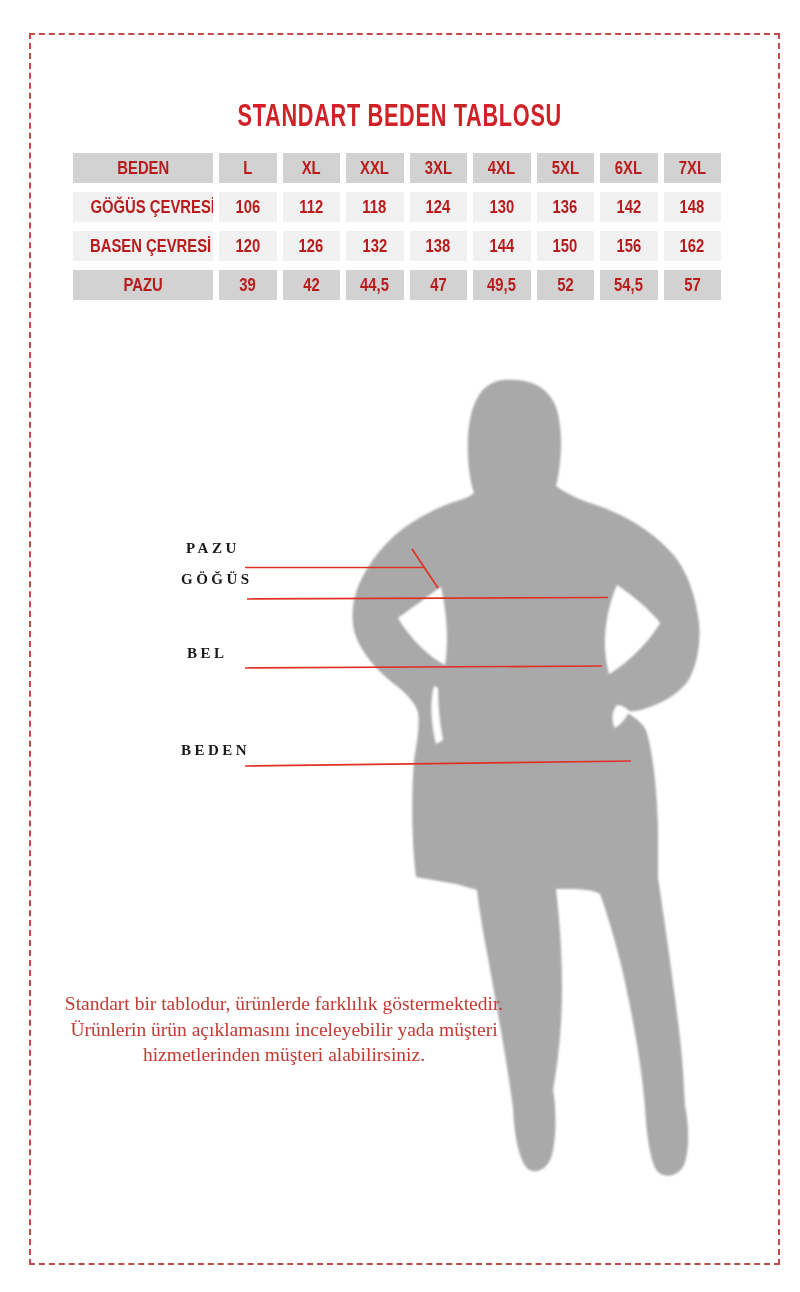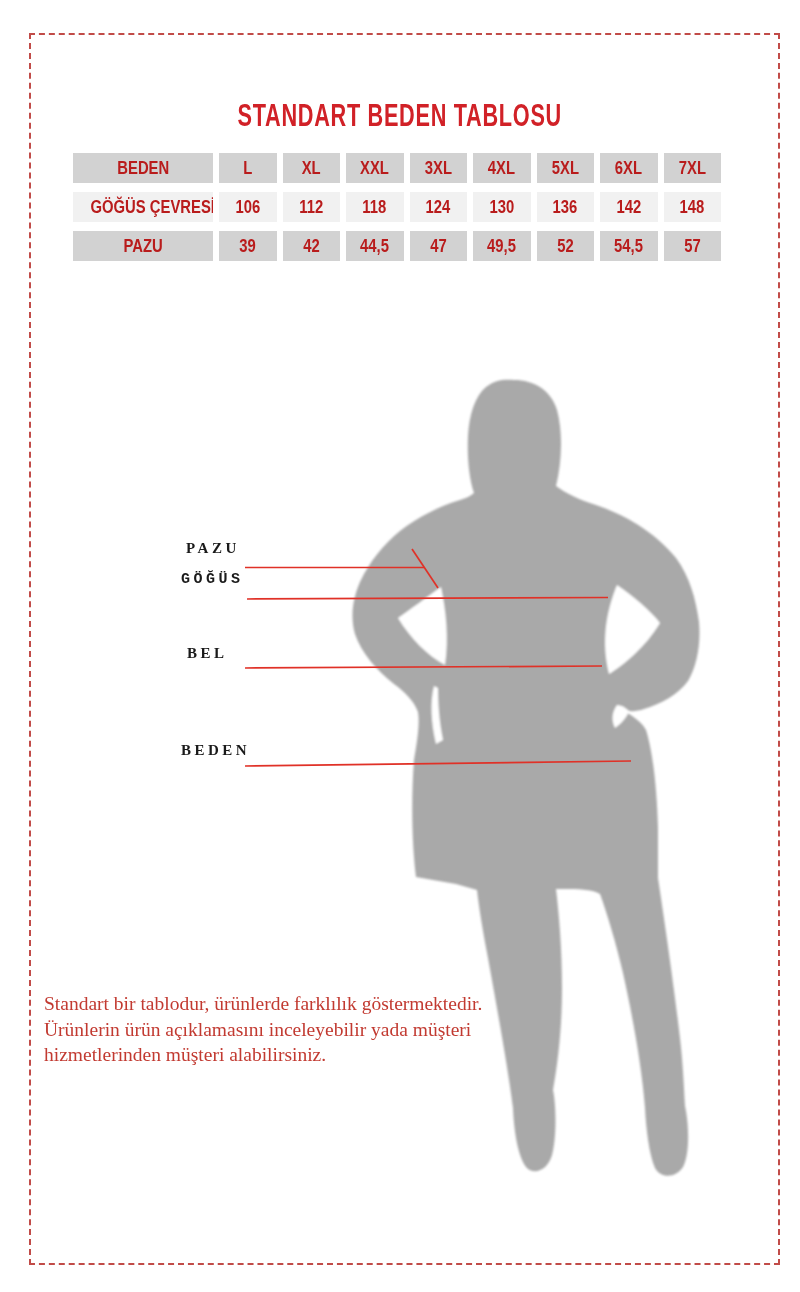--- a/index.html
+++ b/index.html
@@ -29,21 +29,21 @@
   table.size-table .light{background:#f1f1f1;margin-top:16px;}
   .label-tag{
     position:absolute;color:#1a1a1a;font-family:"Liberation Serif",serif;
     font-weight:700;font-size:15px;letter-spacing:3.5px;line-height:1;white-space:nowrap;
   }
   .silhouette-svg{position:absolute;left:348px;top:375px;width:380px;height:810px;}
   .lines-svg{position:absolute;left:0;top:0;width:800px;height:1292px;pointer-events:none;}
   .footer-note{
     position:absolute;left:44px;top:991px;width:480px;
     font-family:"Liberation Serif",serif;font-size:19.5px;line-height:25.5px;
-    color:#c23a31;text-align:left;
+    color:#c23a31;text-align:center;
   }
 </style>
 </head>
 <body>
 
 <div class="page">
 
   <div class="frame"></div>
 
   <h1 class="title"><span class="cond-title">STANDART BEDEN TABLOSU</span></h1>
@@ -66,20 +66,31 @@
         <tr>
           <td class="light"><span class="cond">GÖĞÜS ÇEVRESİ</span></td>
           <td class="light"><span class="cond">106</span></td>
           <td class="light"><span class="cond">112</span></td>
           <td class="light"><span class="cond">118</span></td>
           <td class="light"><span class="cond">124</span></td>
           <td class="light"><span class="cond">130</span></td>
           <td class="light"><span class="cond">136</span></td>
           <td class="light"><span class="cond">142</span></td>
           <td class="light"><span class="cond">148</span></td>
+        </tr>
+        <tr>
+          <td class="light"><span class="cond">BASEN ÇEVRESİ</span></td>
+          <td class="light"><span class="cond">120</span></td>
+          <td class="light"><span class="cond">126</span></td>
+          <td class="light"><span class="cond">132</span></td>
+          <td class="light"><span class="cond">138</span></td>
+          <td class="light"><span class="cond">144</span></td>
+          <td class="light"><span class="cond">150</span></td>
+          <td class="light"><span class="cond">156</span></td>
+          <td class="light"><span class="cond">162</span></td>
         </tr>
         <tr>
           <td class="shade"><span class="cond">PAZU</span></td>
           <td class="shade"><span class="cond">39</span></td>
           <td class="shade"><span class="cond">42</span></td>
           <td class="shade"><span class="cond">44,5</span></td>
           <td class="shade"><span class="cond">47</span></td>
           <td class="shade"><span class="cond">49,5</span></td>
           <td class="shade"><span class="cond">52</span></td>
           <td class="shade"><span class="cond">54,5</span></td>
@@ -162,21 +173,21 @@
 
   <svg class="lines-svg" viewBox="0 0 800 1292" aria-hidden="true">
     <line x1="245" y1="567.5" x2="424" y2="567.5" stroke="#e03127" stroke-width="1.7"></line>
     <line x1="412" y1="549" x2="438" y2="588" stroke="#e03127" stroke-width="1.7"></line>
     <line x1="247" y1="599" x2="608" y2="597.5" stroke="#e03127" stroke-width="1.7"></line>
     <line x1="245" y1="668" x2="602" y2="666" stroke="#e03127" stroke-width="1.7"></line>
     <line x1="245" y1="766" x2="631" y2="761" stroke="#e03127" stroke-width="1.7"></line>
   </svg>
 
   <div class="label-tag" style="left:186px;top:541px;">PAZU</div>
-  <div class="label-tag" style="left:181px;top:572px;font-family:Liberation Mono, monospace;">GÖĞÜS</div>
+  <div class="label-tag" style="left:181px;top:572px;">GÖĞÜS</div>
   <div class="label-tag" style="left:187px;top:646px;">BEL</div>
   <div class="label-tag" style="left:181px;top:743px;">BEDEN</div>
 
   <div class="footer-note">
     <div>Standart bir tablodur, ürünlerde farklılık göstermektedir.</div>
     <div>Ürünlerin ürün açıklamasını inceleyebilir yada müşteri</div>
     <div>hizmetlerinden müşteri alabilirsiniz.</div>
   </div>
 
 </div>

